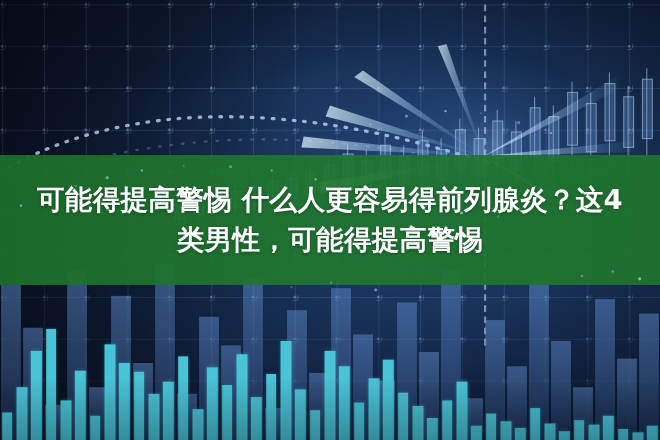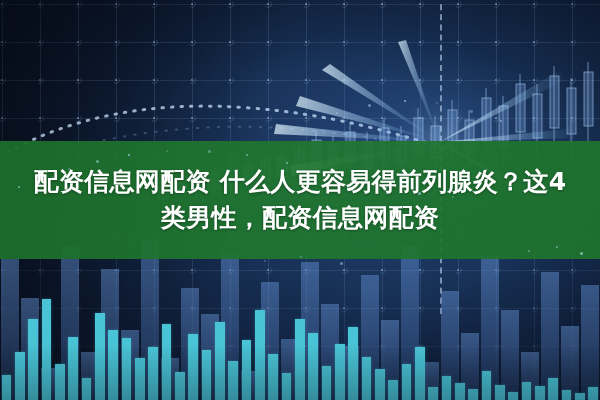--- a/index.html
+++ b/index.html
@@ -263,22 +263,22 @@
       <div class="bar-back" style="left: 481px; width: 18px; height: 144px;"></div>
       <div class="bar-back" style="left: 501px; width: 18px; height: 89.6px;"></div>
       <div class="bar-back" style="left: 521px; width: 18px; height: 48px;"></div>
       <div class="bar-back" style="left: 541px; width: 18px; height: 128px;"></div>
       <div class="bar-back" style="left: 561px; width: 18px; height: 73.6px;"></div>
       <div class="bar-back" style="left: 581px; width: 18px; height: 115.2px;"></div>
     </div>
 
   <div class="green-band">
     <div class="green-band-tint"></div>
-    <div class="title-line">配资信息网配资 什么人更容易得前列腺炎？这4</div>
-    <div class="title-line">类男性，配资信息网配资</div>
+    <div class="title-line">可能得提高警惕 什么人更容易得前列腺炎？这4</div>
+    <div class="title-line">类男性，可能得提高警惕</div>
   </div>
 
   <div class="bars-front" id="barsFront">
       <div class="bar-front" style="left: 1.5px; width: 9.83333px; height: 25.2px;"></div>
       <div class="bar-front" style="left: 14.8333px; width: 9.83333px; height: 47.6px;"></div>
       <div class="bar-front" style="left: 28.1667px; width: 9.83333px; height: 81.2px;"></div>
       <div class="bar-front" style="left: 41.5px; width: 9.83333px; height: 100.8px;"></div>
       <div class="bar-front" style="left: 54.8333px; width: 9.83333px; height: 36.4px;"></div>
       <div class="bar-front" style="left: 68.1667px; width: 9.83333px; height: 63px;"></div>
       <div class="bar-front" style="left: 81.5px; width: 9.83333px; height: 22.4px;"></div>

